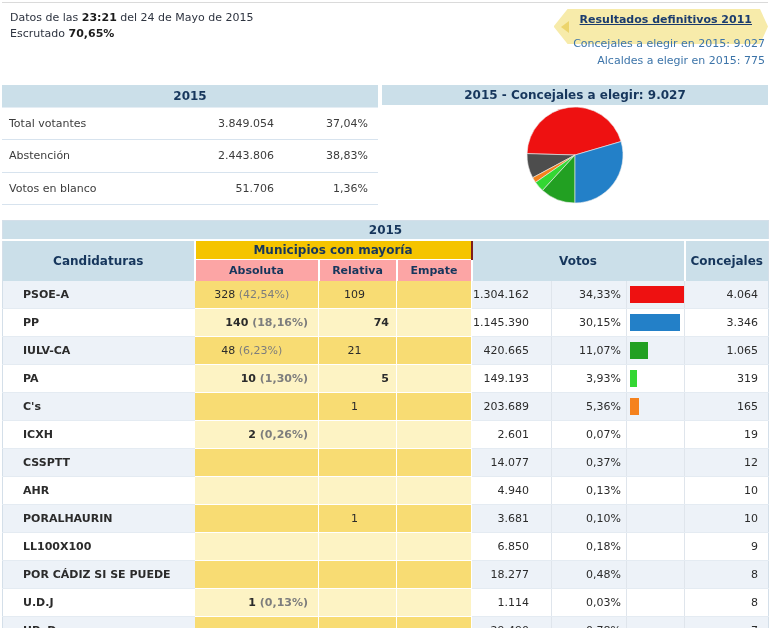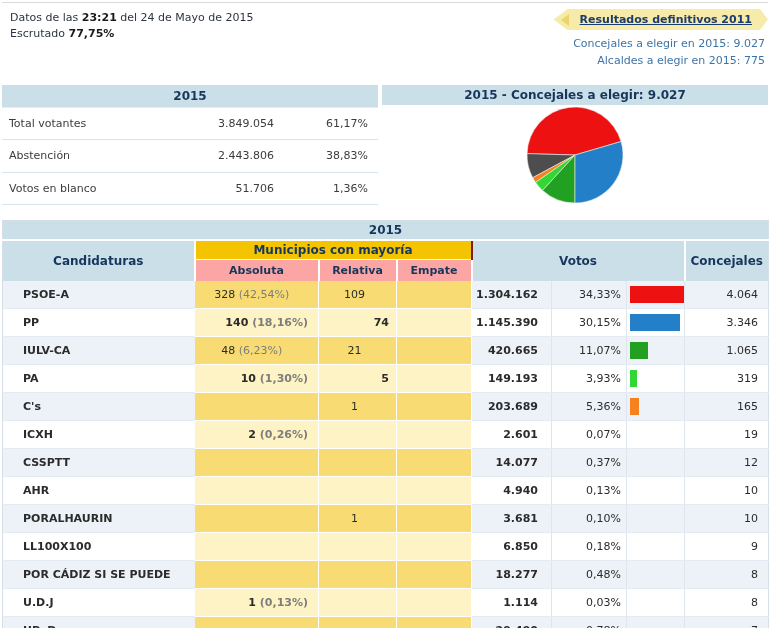--- a/index.html
+++ b/index.html
@@ -8,21 +8,21 @@
     font-family:"DejaVu Sans","Liberation Sans",sans-serif;font-size:11px;color:#333;
     padding-top:2px;box-sizing:border-box;
   }
   .page{width:766px;margin:0 2px;border-top:1px solid #dadada;position:relative;}
 
   
   .topbar{position:relative;height:78px;}
   .info-block{padding:7px 0 0 8px;color:#2e3440;line-height:16px;}
   .info-block b{color:#1c1c1c;}
   .ribbon{
-    position:absolute;top:6px;right:0;height:21px;line-height:21px;
+    position:absolute;top:6px;right:0;height:35px;line-height:21px;
     background:#f7ebaa;color:#1b3c6e;font-weight:bold;text-decoration:underline;
     padding:0 16px 0 26px;
     clip-path:polygon(0 50%,14px 0,calc(100% - 8px) 0,100% 50%,calc(100% - 8px) 100%,14px 100%);
     cursor:pointer;
   }
   .ribbon::before{
     content:"";position:absolute;left:7px;top:50%;transform:translateY(-50%);
     border-top:6px solid transparent;border-bottom:6px solid transparent;
     border-right:8px solid #ecd46c;
   }
@@ -57,36 +57,36 @@
 
   table.results tbody td{height:25px;border-bottom:1px solid #e4ebf2;vertical-align:middle;color:#2b2b2b;}
   tr.r-blue td{background:#edf2f8;margin-left:12px;}
   tr.r-white td{background:#fff;}
   tr.r-blue td.y{background:#f8dc73;text-align:center;}
   tr.r-white td.y{background:#fdf3c4;font-weight:bold;}
   td.y{border-bottom:1px solid #fff !important;border-right:1px solid #fff;}
   td.c-party{font-weight:bold;color:#1b3c6e;padding-left:20px;}
   td.c-abs{text-align:right;padding-right:10px;}
   td.c-rel{text-align:right;padding-right:7px;}
-  td.c-votes{text-align:right;padding-right:13px;font-weight:bold;}
+  td.c-votes{text-align:right;padding-right:22px;}
   td.c-pct{text-align:right;padding-right:5px;border-left:1px solid #dfe5ec;}
   td.c-bar{border-left:1px solid #dfe5ec;}
   td.c-conc{text-align:right;padding-right:10px;border-left:1px solid #dfe5ec;}
   .paren{color:#7d7d7d;}
   .vbar{height:17px;margin-left:2px;}
 </style>
 </head>
 <body>
 
 <div class="page">
 
   <div class="topbar">
     <div class="info-block">
       <div><span>Datos de las</span> <b>23:21</b> <span>del 24 de Mayo de 2015</span></div>
-      <div><span>Escrutado</span> <b>77,75%</b></div>
+      <div><span>Escrutado</span> <b>70,65%</b></div>
     </div>
     <div class="ribbon">Resultados definitivos 2011</div>
     <div class="blue-links">
       <div>Concejales a elegir en 2015: 9.027</div>
       <div>Alcaldes a elegir en 2015: 775</div>
     </div>
   </div>
 
   <div class="summary-wrap">
     <table class="summary">
@@ -97,21 +97,21 @@
         </colgroup>
       <thead>
         <tr>
             <th colspan="3">2015</th>
           </tr>
       </thead>
       <tbody>
           <tr>
             <td class="s-label">Total votantes</td>
             <td class="s-value">3.849.054</td>
-            <td class="s-pct">61,17%</td>
+            <td class="s-pct">37,04%</td>
           </tr>
           <tr>
             <td class="s-label">Abstención</td>
             <td class="s-value">2.443.806</td>
             <td class="s-pct">38,83%</td>
           </tr>
           <tr>
             <td class="s-label">Votos en blanco</td>
             <td class="s-value">51.706</td>
             <td class="s-pct">1,36%</td>

